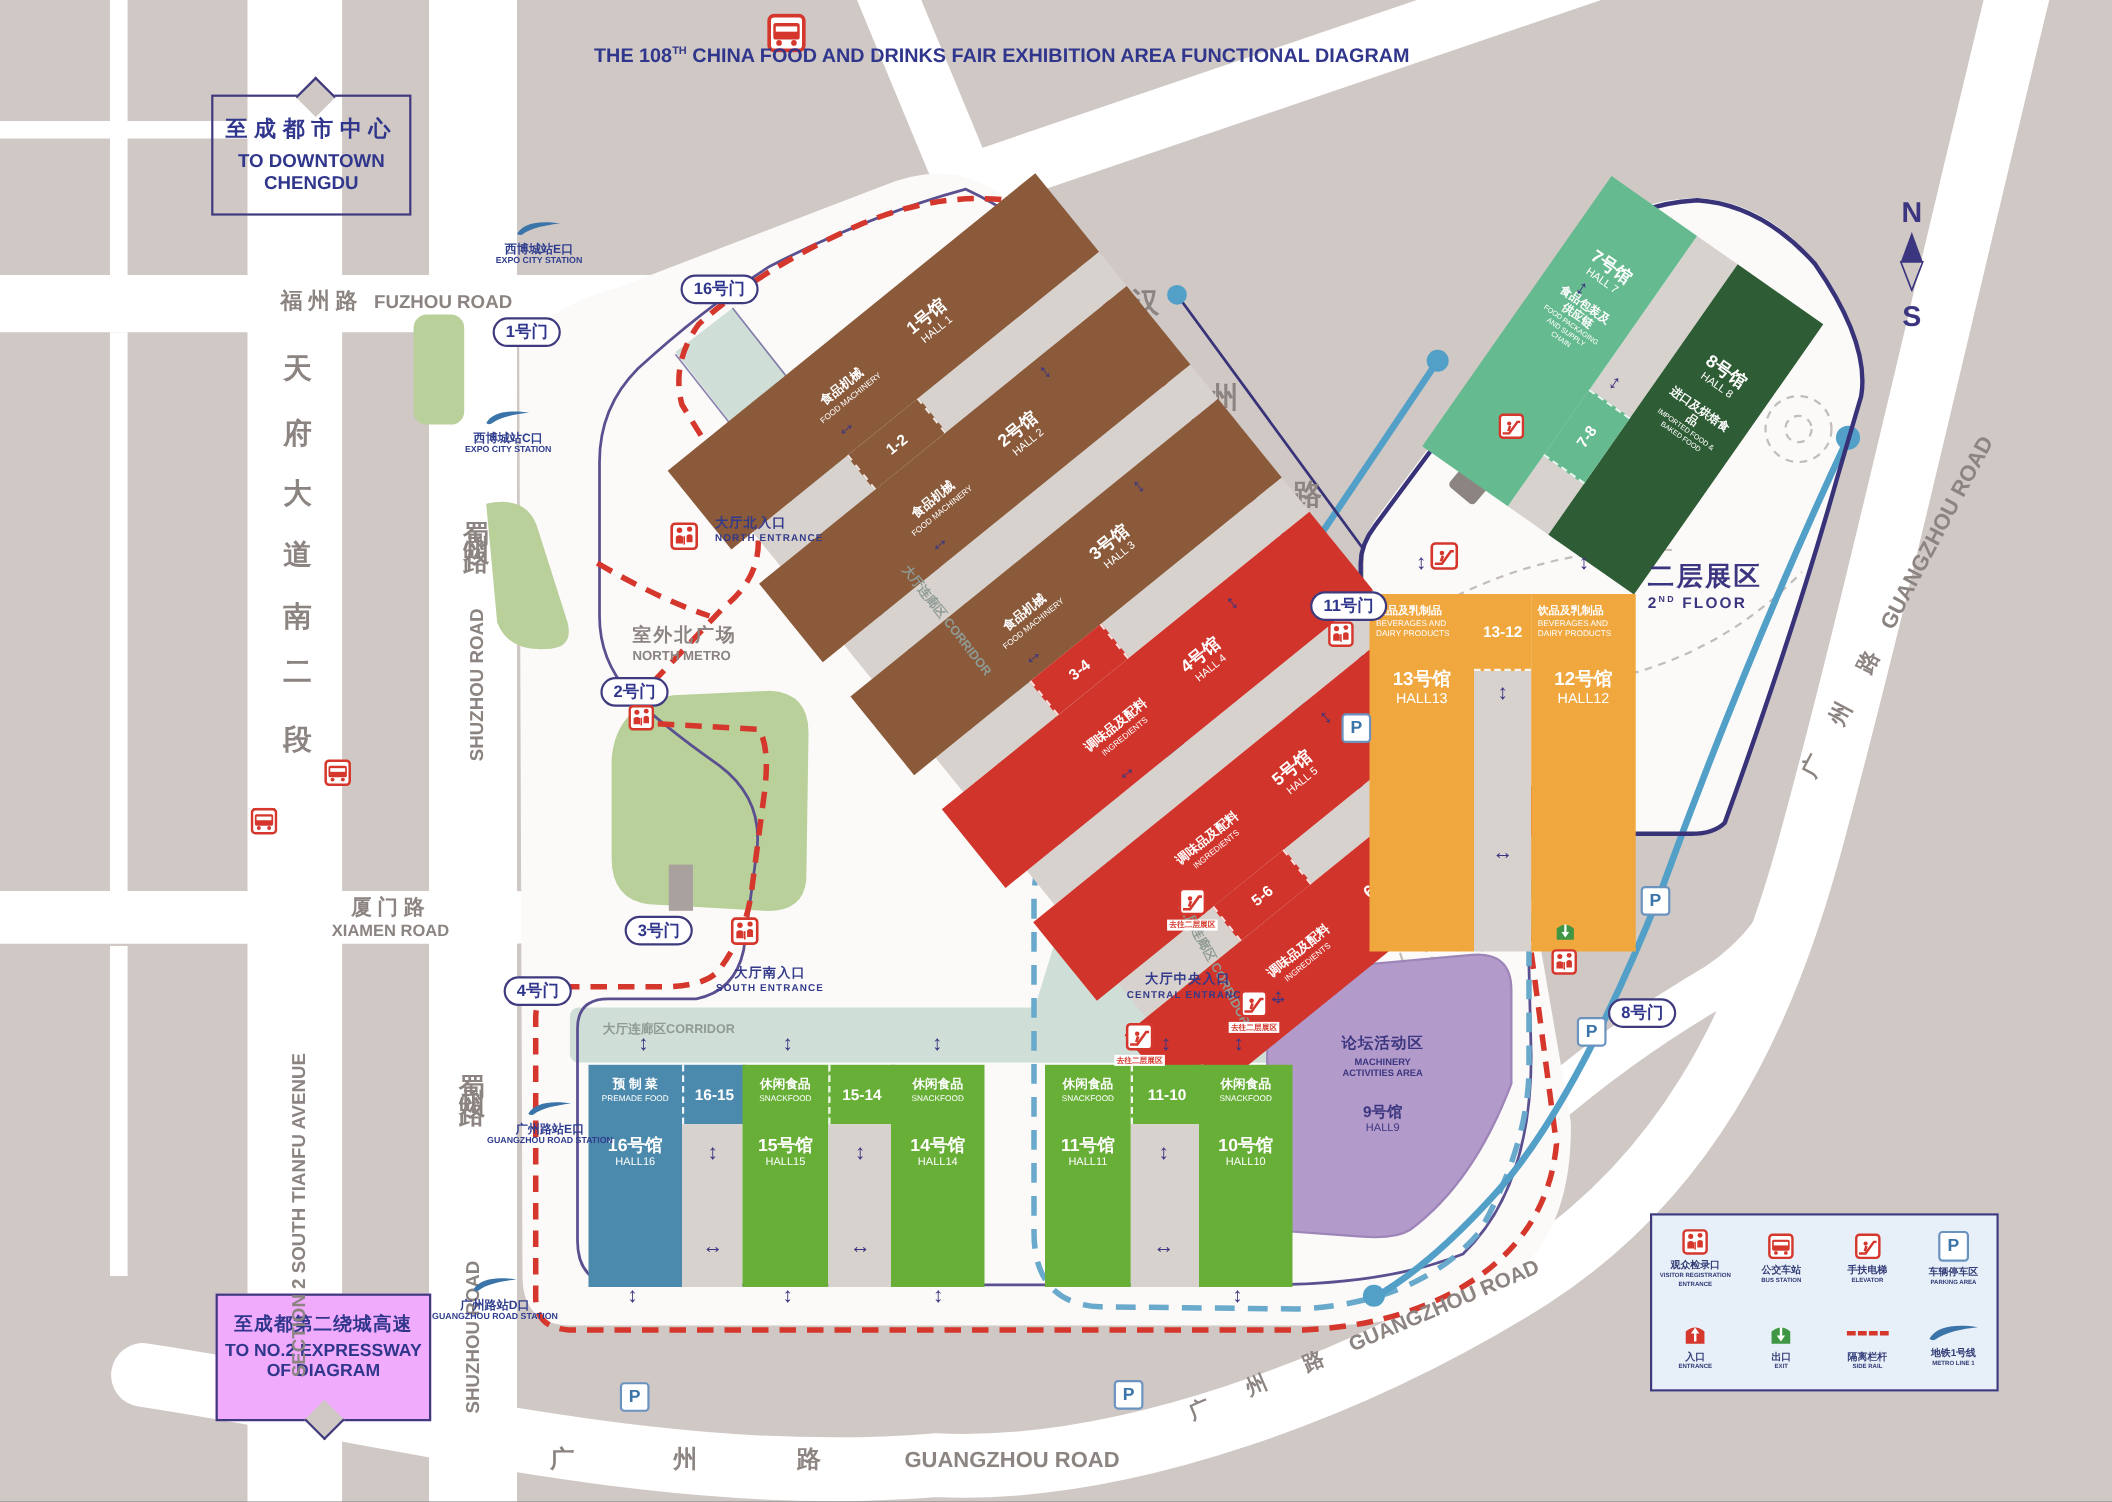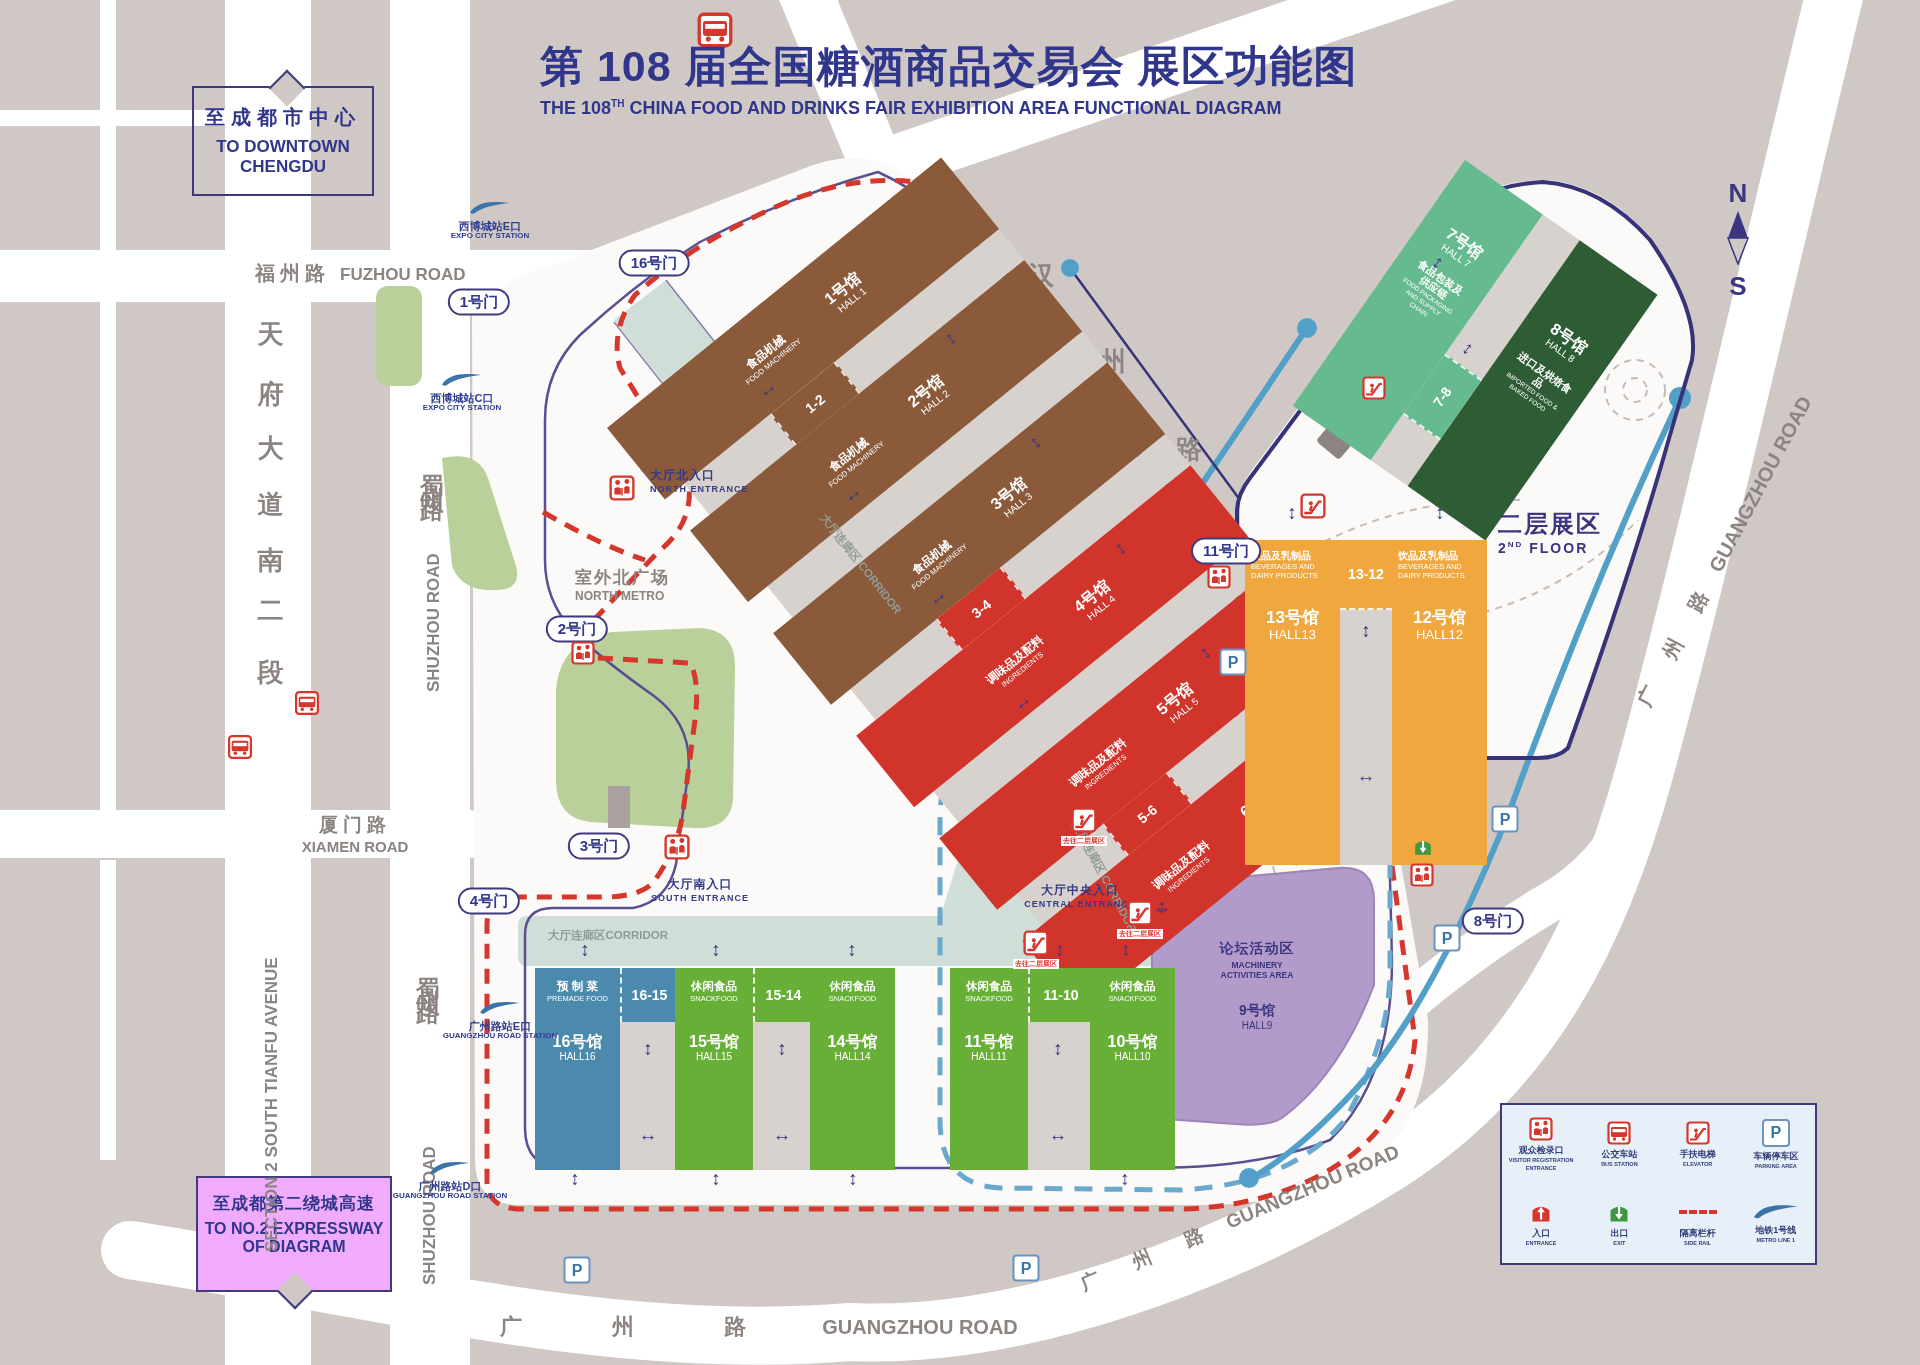--- a/index.html
+++ b/index.html
@@ -188,21 +188,20 @@
 
     <path d="M1237,740 L1237,512 Q1237,495 1250,478 L1360,330 Q1420,240 1443,222 Q1483,185 1543,182 Q1602,186 1650,240 Q1700,312 1692,360 L1670,435 Q1632,570 1568,748 Q1558,758 1538,758 L1260,758 Q1237,758 1237,740 Z" stroke="#383379" fill="none" stroke-width="4"></path>
   </svg>
 
   <div class="abs micon" style="left:715px;top:30px;width:36px;height:36px">
     <svg width="36" height="36">
         <use href="#sym-bus"></use>
       </svg>
   </div>
   <div class="abs ctr" style="left:540px;top:38px;width:700px">
-    <div class="navy b" style="font-size:43px;letter-spacing:1px;white-space:nowrap">第 108 届全国糖酒商品交易会 展区功能图</div>
     <div class="navy b" style="font-size:18px;margin-top:2px;white-space:nowrap"><span>THE 108</span><sup style="font-size:10px">TH</sup><span> CHINA FOOD AND DRINKS FAIR  EXHIBITION AREA FUNCTIONAL DIAGRAM</span></div>
   </div>
 
   <div class="signbox" style="left:192px;top:86px;width:178px;height:106px">
     <div class="abs" style="left:80px;top:-13px;width:24px;height:24px;border-left:2px solid #3f3a7e;border-top:2px solid #3f3a7e;transform:rotate(45deg);background:#cfc8c5"></div>
     <div class="b" style="font-size:20px;letter-spacing:6px;margin-top:16px">至成都市中心</div>
     <div class="b" style="font-size:17px;margin-top:6px">TO DOWNTOWN</div>
     <div class="b" style="font-size:17px">CHENGDU</div>
   </div>
   <div class="signbox" style="left:196px;top:1176px;width:192px;height:112px;background:#f0abfc">

